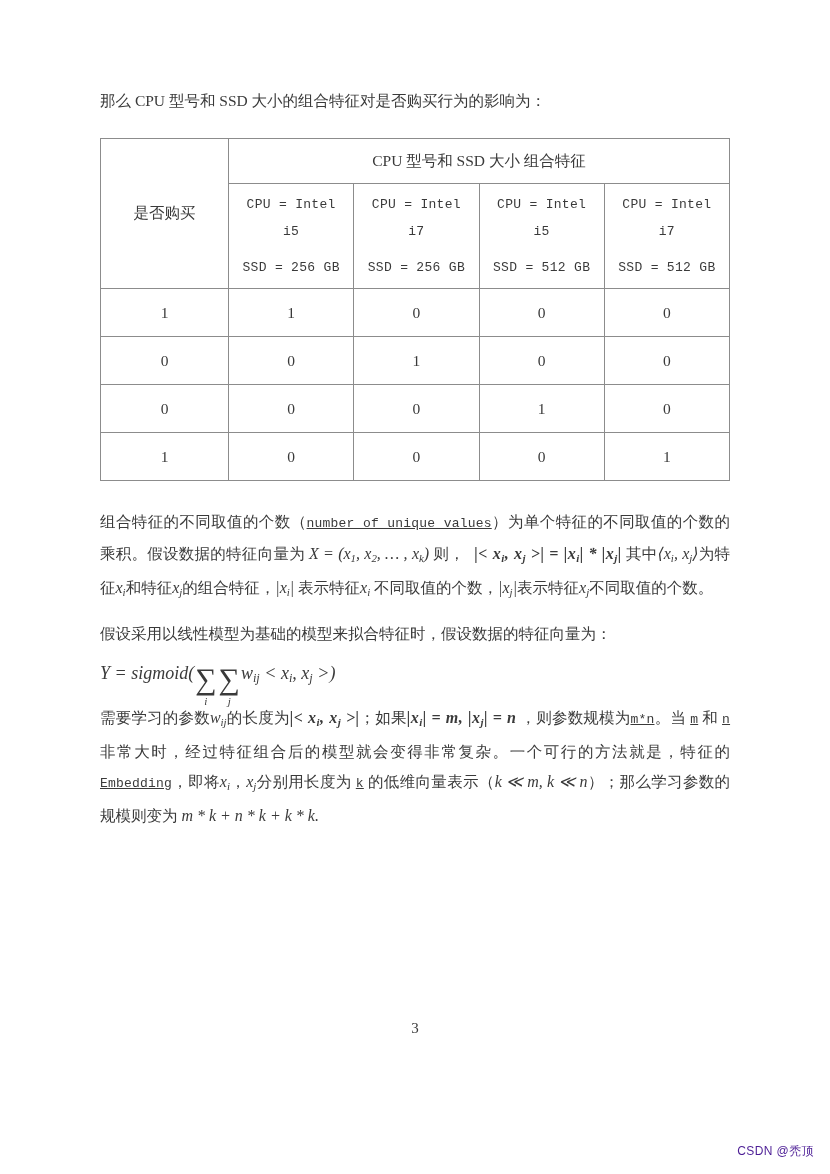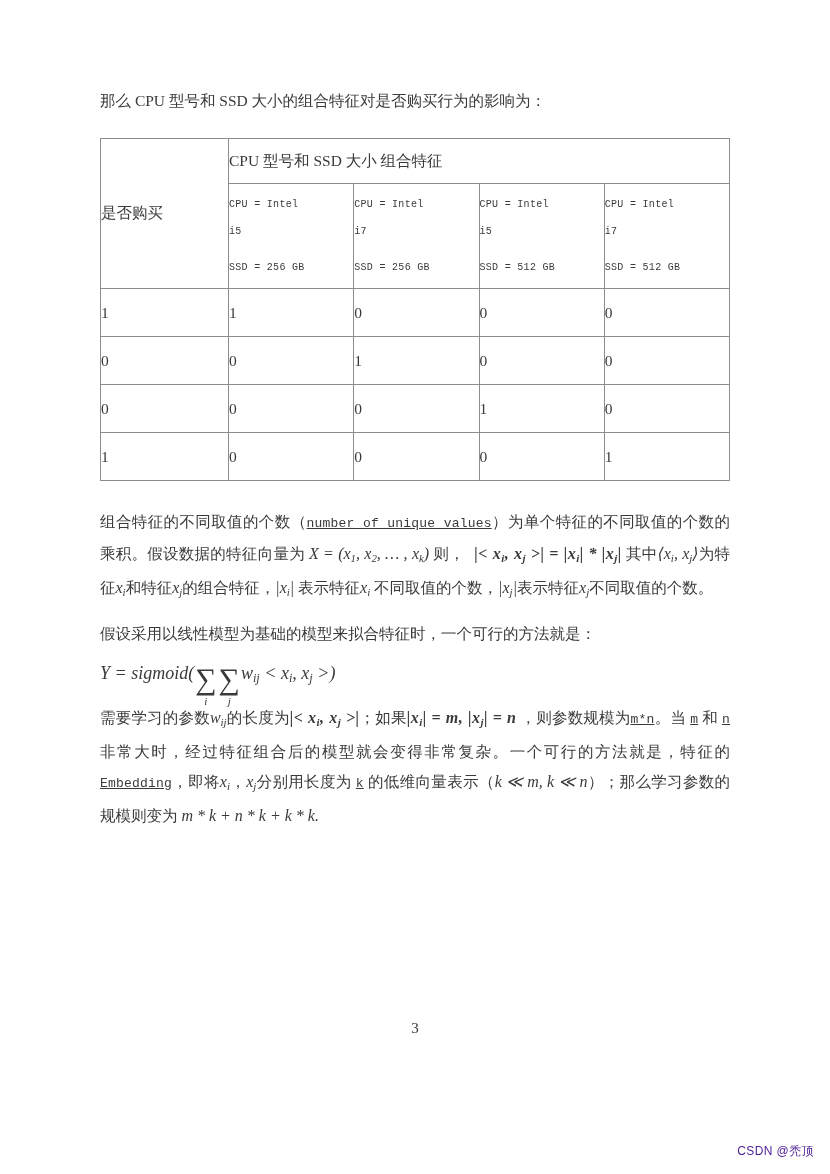--- a/index.html
+++ b/index.html
@@ -63,21 +63,21 @@
     border-collapse: collapse;
     width: 630px;
     table-layout: fixed;
     margin: 0;
   }
   table.feat td {
     border: 1px solid #8c8c8c;
     padding: 0;
     color: #3a3a3a;
     vertical-align: middle;
-    text-align: left;
+    text-align: center;
   }
   td.rowlabel-head {
     vertical-align: top;
     text-align: left;
     padding: 14px 0 0 16px;
     font-size: 15.5px;
     font-family: "Liberation Serif", "DejaVu Serif", serif;
   }
   td.span-head {
     height: 44px;
@@ -86,21 +86,21 @@
     text-align: center;
     vertical-align: middle;
   }
   td.col-head {
     height: 104px;
     padding: 6px 4px;
     vertical-align: middle;
   }
   .chead-line {
     font-family: "Liberation Mono", "DejaVu Sans Mono", monospace;
-    font-size: 10px;
+    font-size: 13px;
     line-height: 27px;
     letter-spacing: 0.3px;
     color: #3a3a3a;
   }
   .chead-gap { height: 9px; }
   td.cell {
     height: 47px;
     font-size: 15.5px;
     color: #33415c;
   }
@@ -237,21 +237,21 @@
           <td class="c4 cell">1</td>
         </tr>
       </tbody>
     </table>
 
     <div class="block">
       <p class="para"><span>组合特征的不同取值的个数（</span><span class="mono">number of unique values</span><span>）为单个特征的不同取值的个数的乘积。假设数据的特征向量为 </span><span class="math"><span>X = (x</span><sub>1</sub><span>, x</span><sub>2</sub><span>, … , x</span><sub>k</sub><span>)</span></span><span> 则，</span><span class="math tight">&nbsp;&nbsp;<span>|&lt; x</span><sub>i</sub><span>, x</span><sub>j</sub><span> &gt;| = |x</span><sub>i</sub><span>| * |x</span><sub>j</sub><span>|</span></span><span> 其中</span><span class="math"><span>⟨x</span><sub>i</sub><span>, x</span><sub>j</sub><span>⟩</span></span><span>为特征</span><span class="math"><span>x</span><sub>i</sub></span><span>和特征</span><span class="math"><span>x</span><sub>j</sub></span><span>的组合特征，</span><span class="math"><span>|x</span><sub>i</sub><span>|</span></span><span> 表示特征</span><span class="math"><span>x</span><sub>i</sub></span><span> 不同取值的个数，</span><span class="math"><span>|x</span><sub>j</sub><span>|</span></span><span>表示特征</span><span class="math"><span>x</span><sub>j</sub></span><span>不同取值的个数。</span></p>
     </div>
 
     <div class="block" style="margin-top:12px">
-      <p class="para">假设采用以线性模型为基础的模型来拟合特征时，一个可行的方法就是：</p>
+      <p class="para">假设采用以线性模型为基础的模型来拟合特征时，假设数据的特征向量为：</p>
     </div>
 
     <div class="formula"><span>Y = sigmoid(</span><span class="bigsum"><span>∑</span><span class="idx">i</span></span><span class="bigsum"><span>∑</span><span class="idx">j</span></span><span>w</span><sub>ij</sub><span> &lt; x</span><sub>i</sub><span>, x</span><sub>j</sub><span> &gt;)</span></div>
 
     <div class="block" style="margin-top:8px">
       <p class="para"><span>需要学习的参数</span><span class="math"><span>w</span><sub>ij</sub></span><span>的长度为</span><span class="math tight"><span>|&lt; x</span><sub>i</sub><span>, x</span><sub>j</sub><span> &gt;|</span></span><span>；如果</span><span class="math tight"><span>|x</span><sub>i</sub><span>| = m, |x</span><sub>j</sub><span>| = n</span></span><span> ，则参数规模为</span><span class="mono">m*n</span><span>。当 </span><span class="mono">m</span><span> 和 </span><span class="mono">n</span><span> 非常大时，经过特征组合后的模型就会变得非常复杂。一个可行的方法就是，特征的 </span><span class="mono">Embedding</span><span>，即将</span><span class="math"><span>x</span><sub>i</sub></span><span>，</span><span class="math"><span>x</span><sub>j</sub></span><span>分别用长度为 </span><span class="mono">k</span><span> 的低维向量表示（</span><span class="math">k ≪ m, k ≪ n</span><span>）；那么学习参数的规模则变为 </span><span class="math">m * k + n * k + k * k.</span></p>
     </div>
 
   </div>
 

